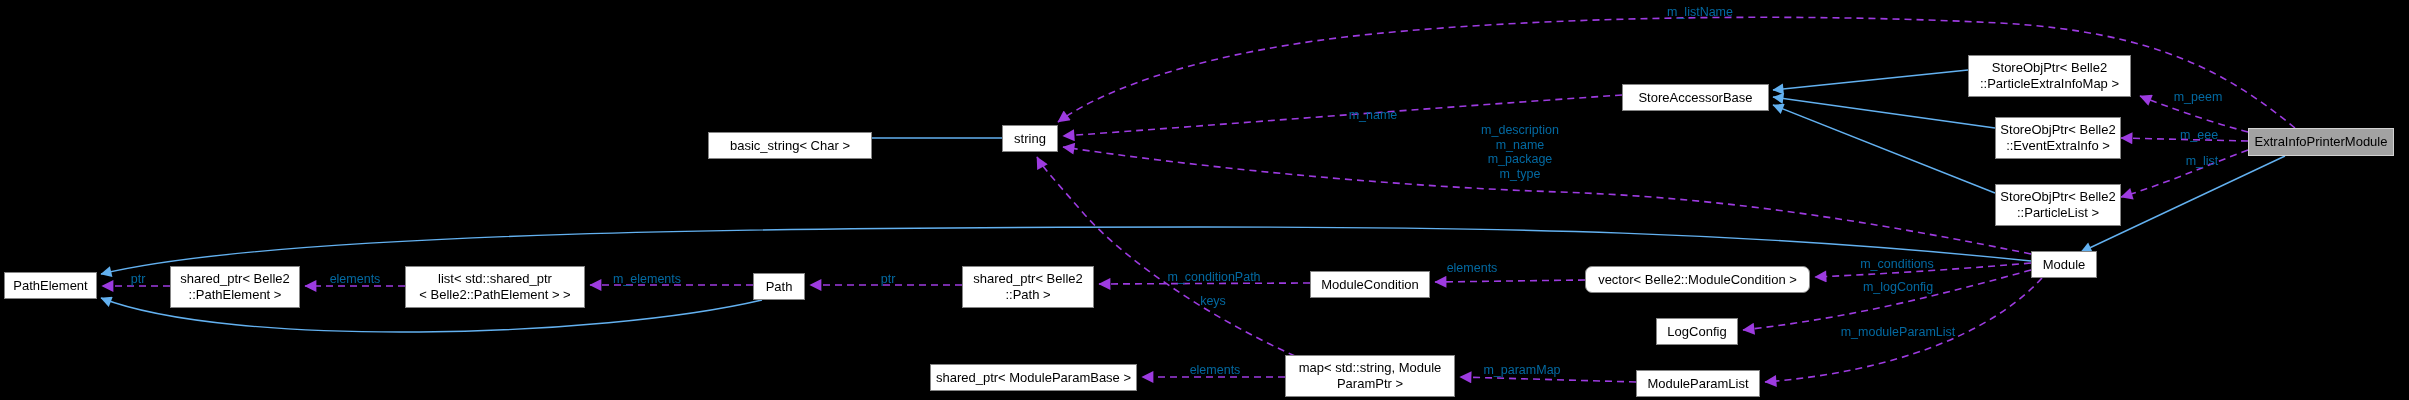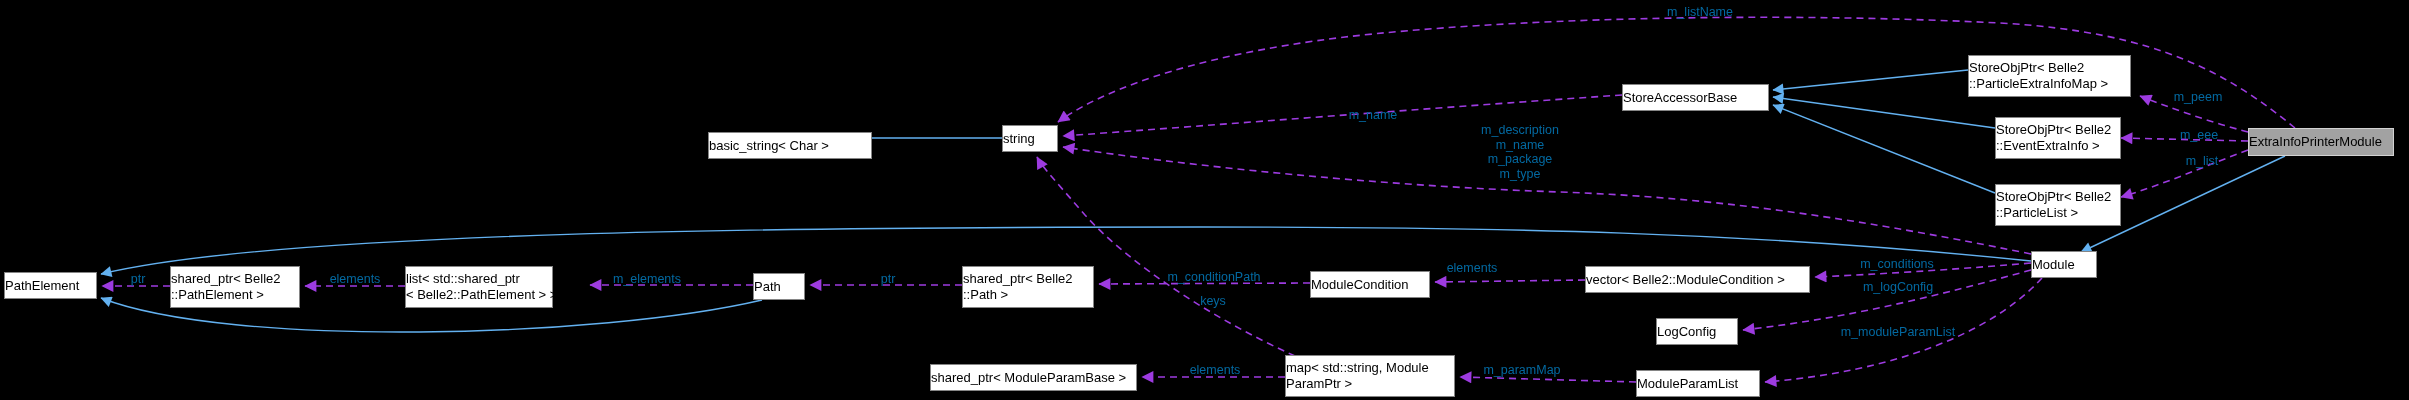--- a/index.html
+++ b/index.html
@@ -1,20 +1,20 @@
 <!DOCTYPE html>
 <html><head>
 <meta charset="utf-8">
 <style>
   html,body{margin:0;padding:0;background:#000;}
   .stage{position:relative;width:2409px;height:400px;background:#000;overflow:hidden;
          font-family:"Liberation Sans", sans-serif;}
   svg.edges{position:absolute;left:0;top:0;width:2409px;height:400px;}
   .node{position:absolute;background:#fff;border:1px solid #858585;color:#000;
-        display:flex;flex-direction:column;align-items:flex-start;justify-content:center;
+        display:flex;flex-direction:column;align-items:center;justify-content:center;
         text-align:center;box-sizing:border-box;font-size:13px;line-height:16px;white-space:nowrap;}
   .node.hl{background:#a2a2a2;border:1px solid #d2d2d2;}
   .elabel{position:absolute;transform:translate(-50%,-50%);color:#0369a1;font-size:12.5px;
           white-space:nowrap;}
   .desc-stack{line-height:14.5px;text-align:center;}
   .e-inh{fill:none;stroke-width:1.4px;}
   .e-use{fill:none;stroke-width:1.6px;stroke-dasharray:7 5;}
 </style>
 </head>
 <body>
@@ -83,35 +83,35 @@
   <div class="node hl" style="left:2248px;top:128px;width:146px;height:28px;">
       <span>ExtraInfoPrinterModule</span>
     </div>
   <div class="node" style="left:4px;top:272px;width:93px;height:27px;">
       <span>PathElement</span>
     </div>
   <div class="node" style="left:170px;top:266px;width:130px;height:42px;">
     <span>shared_ptr&lt; Belle2</span>
     <span>::PathElement &gt;</span>
   </div>
-  <div class="node" style="left:405px;top:266px;width:148px;height:42px;">
+  <div class="node" style="left:405px;top:266px;width:180px;height:42px;">
     <span>list&lt; std::shared_ptr</span>
     <span>&lt; Belle2::PathElement &gt; &gt;</span>
   </div>
   <div class="node" style="left:753px;top:273px;width:52px;height:27px;">
       <span>Path</span>
     </div>
   <div class="node" style="left:962px;top:266px;width:132px;height:42px;">
     <span>shared_ptr&lt; Belle2</span>
     <span>::Path &gt;</span>
   </div>
   <div class="node" style="left:1310px;top:271px;width:120px;height:27px;">
       <span>ModuleCondition</span>
     </div>
-  <div class="node" style="left:1585px;top:266px;width:225px;height:27px;">
+  <div class="node" style="left:1585px;top:266px;width:225px;height:27px;border-radius:7px;">
       <span>vector&lt; Belle2::ModuleCondition &gt;</span>
     </div>
   <div class="node" style="left:2031px;top:251px;width:66px;height:27px;">
       <span>Module</span>
     </div>
   <div class="node" style="left:1656px;top:318px;width:82px;height:27px;">
       <span>LogConfig</span>
     </div>
   <div class="node" style="left:1636px;top:370px;width:124px;height:27px;">
       <span>ModuleParamList</span>

